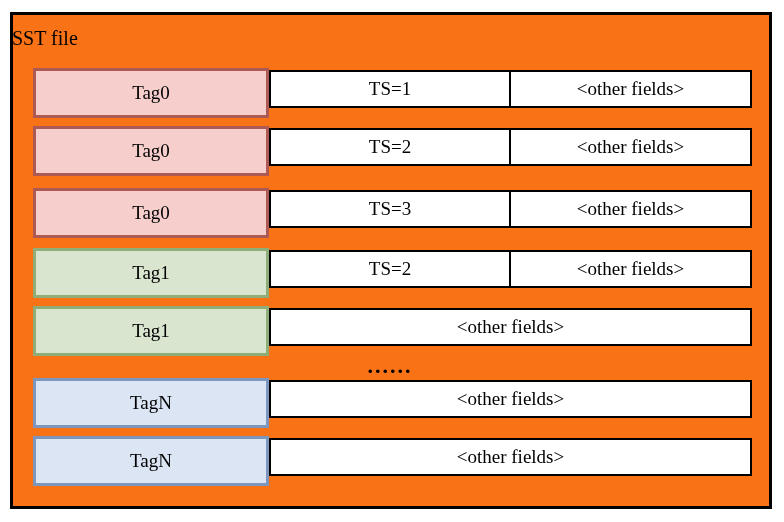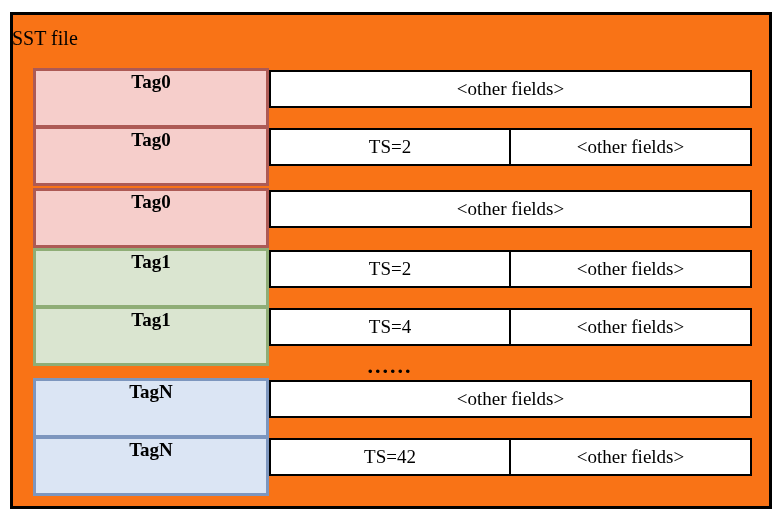--- a/index.html
+++ b/index.html
@@ -33,28 +33,28 @@
     position: absolute;
     left: 0;
     width: 756px;
     height: 38px;
   }
   .tag-cell {
     position: absolute;
     left: 20px;
     top: -2px;
     width: 236px;
-    height: 60px;
+    height: 50px;
     box-sizing: border-box;
     border: 3px solid #888888; 
     background: #eeeeee;       
     display: flex;
+    align-items: center;
     justify-content: center;
     font-size: 19px;
-    font-weight: bold;
   }
   .black-box {
     position: absolute;
     left: 256px;
     top: 0;
     width: 483px;
     height: 38px;
     box-sizing: border-box;
     border: 2px solid #000000;
     background: #ffffff;
@@ -94,20 +94,23 @@
 <body>
 
 <div class="frame">
   <div class="title">SST file</div>
 
   <div class="row" style="top:55px">
     <div class="tag-cell" style="background-color: rgb(246, 206, 203); border-color: rgb(173, 90, 85);">
       <span>Tag0</span>
     </div>
     <div class="black-box">
+      <div class="ts-cell">
+        <span>TS=1</span>
+      </div>
       <div class="other-cell">
         <span>&lt;other fields&gt;</span>
       </div>
     </div>
   </div>
 
   <div class="row" style="top:113px">
     <div class="tag-cell" style="background-color: rgb(246, 206, 203); border-color: rgb(173, 90, 85);">
       <span>Tag0</span>
     </div>
@@ -119,20 +122,23 @@
         <span>&lt;other fields&gt;</span>
       </div>
     </div>
   </div>
 
   <div class="row" style="top:175px">
     <div class="tag-cell" style="background-color: rgb(246, 206, 203); border-color: rgb(173, 90, 85);">
       <span>Tag0</span>
     </div>
     <div class="black-box">
+      <div class="ts-cell">
+        <span>TS=3</span>
+      </div>
       <div class="other-cell">
         <span>&lt;other fields&gt;</span>
       </div>
     </div>
   </div>
 
   <div class="row" style="top:235px">
     <div class="tag-cell" style="background-color: rgb(218, 229, 208); border-color: rgb(143, 173, 118);">
       <span>Tag1</span>
     </div>
@@ -144,23 +150,20 @@
         <span>&lt;other fields&gt;</span>
       </div>
     </div>
   </div>
 
   <div class="row" style="top:293px">
     <div class="tag-cell" style="background-color: rgb(218, 229, 208); border-color: rgb(143, 173, 118);">
       <span>Tag1</span>
     </div>
     <div class="black-box">
-      <div class="ts-cell">
-        <span>TS=4</span>
-      </div>
       <div class="other-cell">
         <span>&lt;other fields&gt;</span>
       </div>
     </div>
   </div>
 
   <div class="dots">......</div>
 
   <div class="row" style="top:365px">
     <div class="tag-cell" style="background-color: rgb(219, 229, 244); border-color: rgb(125, 150, 190);">
@@ -171,21 +174,18 @@
         <span>&lt;other fields&gt;</span>
       </div>
     </div>
   </div>
 
   <div class="row" style="top:423px">
     <div class="tag-cell" style="background-color: rgb(219, 229, 244); border-color: rgb(125, 150, 190);">
       <span>TagN</span>
     </div>
     <div class="black-box">
-      <div class="ts-cell">
-        <span>TS=42</span>
-      </div>
       <div class="other-cell">
         <span>&lt;other fields&gt;</span>
       </div>
     </div>
   </div>
 </div>
 
 </body></html>

